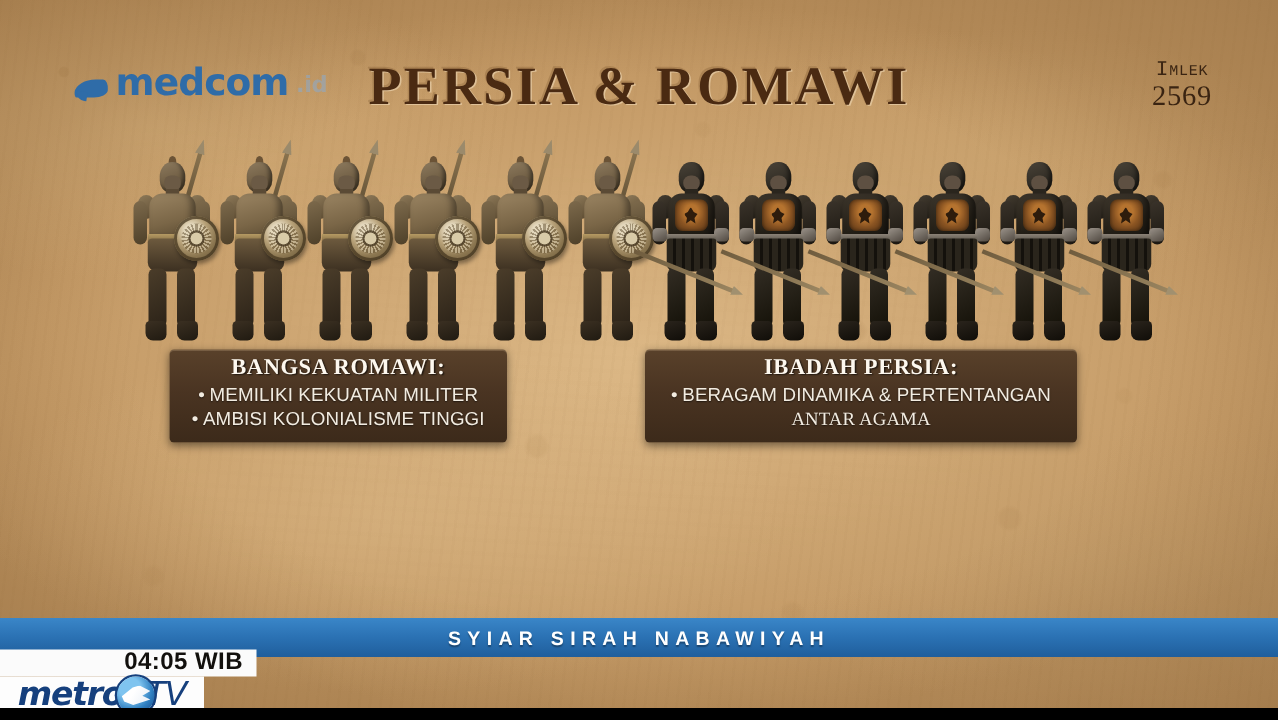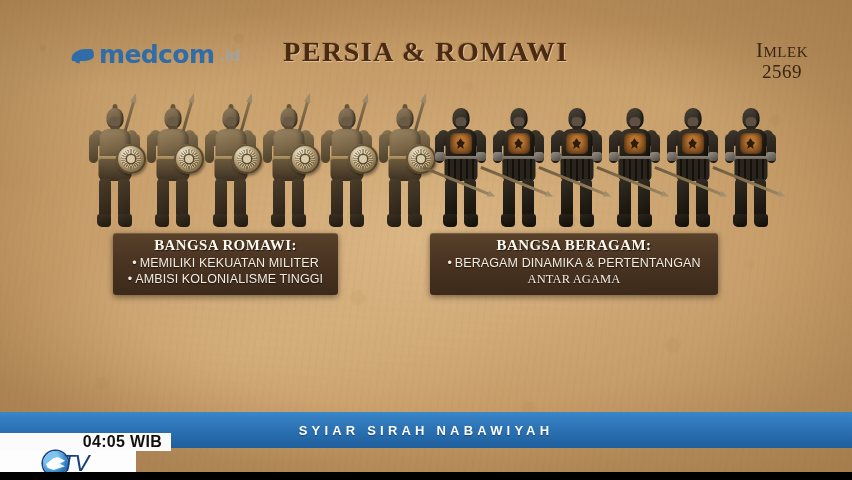--- a/index.html
+++ b/index.html
@@ -33,47 +33,47 @@
       radial-gradient(circle at 88% 55%, rgba(165,125,75,.18) 0 4px, transparent 6px),
       repeating-linear-gradient(97deg, rgba(120,85,45,.05) 0 2px, transparent 2px 7px),
       repeating-linear-gradient(3deg, rgba(190,155,105,.06) 0 3px, transparent 3px 9px);
   }
   #vignette {
     position:absolute; inset:0; pointer-events:none;
     background:radial-gradient(ellipse 72% 68% at 50% 48%, transparent 55%, rgba(120,85,45,.30) 100%);
   }
 
   
-  #medcom { position:absolute; left:72px; top:42px; display:flex; align-items:center; gap:5px; }
+  #medcom { position:absolute; left:50px; top:42px; display:flex; align-items:flex-end; gap:5px; }
   .mc-bird { width:22px; height:16px; position:relative; }
   .mc-bird:before {
     content:""; position:absolute; left:0; top:2px; width:22px; height:12px;
     background:#2f6ca8; border-radius:60% 18% 40% 8% / 70% 60% 40% 30%;
     transform:skewX(-6deg);
   }
   .mc-bird:after {
     content:""; position:absolute; left:1px; top:10px; width:7px; height:6px;
     background:#2f6ca8; border-radius:0 0 0 80%; transform:rotate(8deg);
   }
   .mc-word { font-size:25px; font-weight:bold; color:#2f6ca8; letter-spacing:-.6px;
              line-height:1; font-family:"DejaVu Sans", sans-serif; }
   .mc-id { font-size:15px; font-weight:bold; color:#8fa9c4; opacity:.6; letter-spacing:-.3px;
            align-self:flex-end; padding-bottom:2px; font-family:"DejaVu Sans", sans-serif; }
 
   #title {
     position:absolute; left:0; right:0; top:36px; text-align:center;
-    font-family:"Liberation Serif", serif; font-weight:bold; font-size:28px;
+    font-family:"Liberation Serif", serif; font-weight:bold; font-size:36px;
     color:#4a2a12; letter-spacing:1.5px;
     text-shadow:1px 1px 0 rgba(255,240,210,.45), -1px -1px 0 rgba(90,55,20,.20);
   }
   #imlek {
     position:absolute; right:44px; top:40px; text-align:center;
     font-family:"Liberation Serif", serif; color:#3a2412; line-height:1.0;
   }
-  #imlek .il-word { font-size:21px; letter-spacing:.5px; font-variant:small-caps; font-weight:normal; }
+  #imlek .il-word { font-size:14px; letter-spacing:.5px; font-variant:small-caps; font-weight:normal;font-family:Liberation Mono, monospace; }
   #imlek .il-year { font-size:19px; letter-spacing:.5px; margin-top:1px;text-align:center; }
 
   
   .army { position:absolute; display:flex; align-items:flex-end; }
   #army-rome  { left:86px;  top:108px; gap:1px; }
   #army-persia{ left:432px; top:108px; gap:1px; }
 
   .soldier { position:relative; width:57px; height:122px; }
 
   
@@ -196,21 +196,21 @@
   .cap-list li {
     font-size:12.5px; letter-spacing:.1px; line-height:1.27; color:#f2ece1;
     text-shadow:0 1px 1px rgba(0,0,0,.55); white-space:nowrap;
   }
   .cap-list li .b { margin-right:3px; }
   #cap-persia .cap-list li { white-space:normal; }
   .cap-cont { display:block; white-space:nowrap;font-family:Liberation Serif, serif; }
 
   
   #blue-bar {
-    position:absolute; left:0; top:412px; width:852px; height:36px;
+    position:absolute; left:0; top:412px; width:852px; height:26px;
     background:linear-gradient(180deg,#3a86c8 0%,#2b72b4 48%,#1f5e9c 100%);
     display:flex; align-items:center; justify-content:center;
   }
   #blue-bar span {
     color:#fff; font-size:13px; font-weight:bold; letter-spacing:4.2px;
     text-shadow:0 1px 1px rgba(0,0,0,.35);
   }
   #ticker-row { position:absolute; left:0; top:433px; width:852px; height:31px; display:flex;flex-direction:column; }
   #clock {
     width:171px; background:#fbfbfb; display:flex; align-items:center; justify-content:flex-end;
@@ -512,40 +512,41 @@
 
   <div class="caption" id="cap-rome">
     <div class="cap-title">BANGSA ROMAWI:</div>
     <ul class="cap-list">
       <li><span class="b">•</span><span>MEMILIKI KEKUATAN MILITER</span></li>
       <li><span class="b">•</span><span>AMBISI KOLONIALISME TINGGI</span></li>
     </ul>
   </div>
 
   <div class="caption" id="cap-persia">
-    <div class="cap-title">BANGSA BERAGAM:</div>
+    <div class="cap-title">IBADAH PERSIA:</div>
     <ul class="cap-list">
       <li>
         <span class="b">•</span><span>BERAGAM DINAMIKA &amp; PERTENTANGAN</span>
         <span class="cap-cont">ANTAR AGAMA</span>
       </li>
     </ul>
   </div>
 
   <div id="blue-bar">
     <span>SYIAR SIRAH NABAWIYAH</span>
   </div>
 
   <div id="ticker-row">
     <div id="clock">
       <span>04:05 WIB</span>
     </div>
     <div id="headline">
       <div class="hl-text"><span>AUDI TOLAK IBADAH HAJI DIURUS PEMERINTAH INTERNASIONAL</span><span class="dot">●</span></div>
     </div>
     <div id="metro">
+      <span class="mt-metro">metro</span>
       <span class="mt-globe"></span>
       <span class="mt-tv">TV</span>
     </div>
   </div>
 
   <div id="bottom-bar"></div>
 </div>
 
 </body></html>

